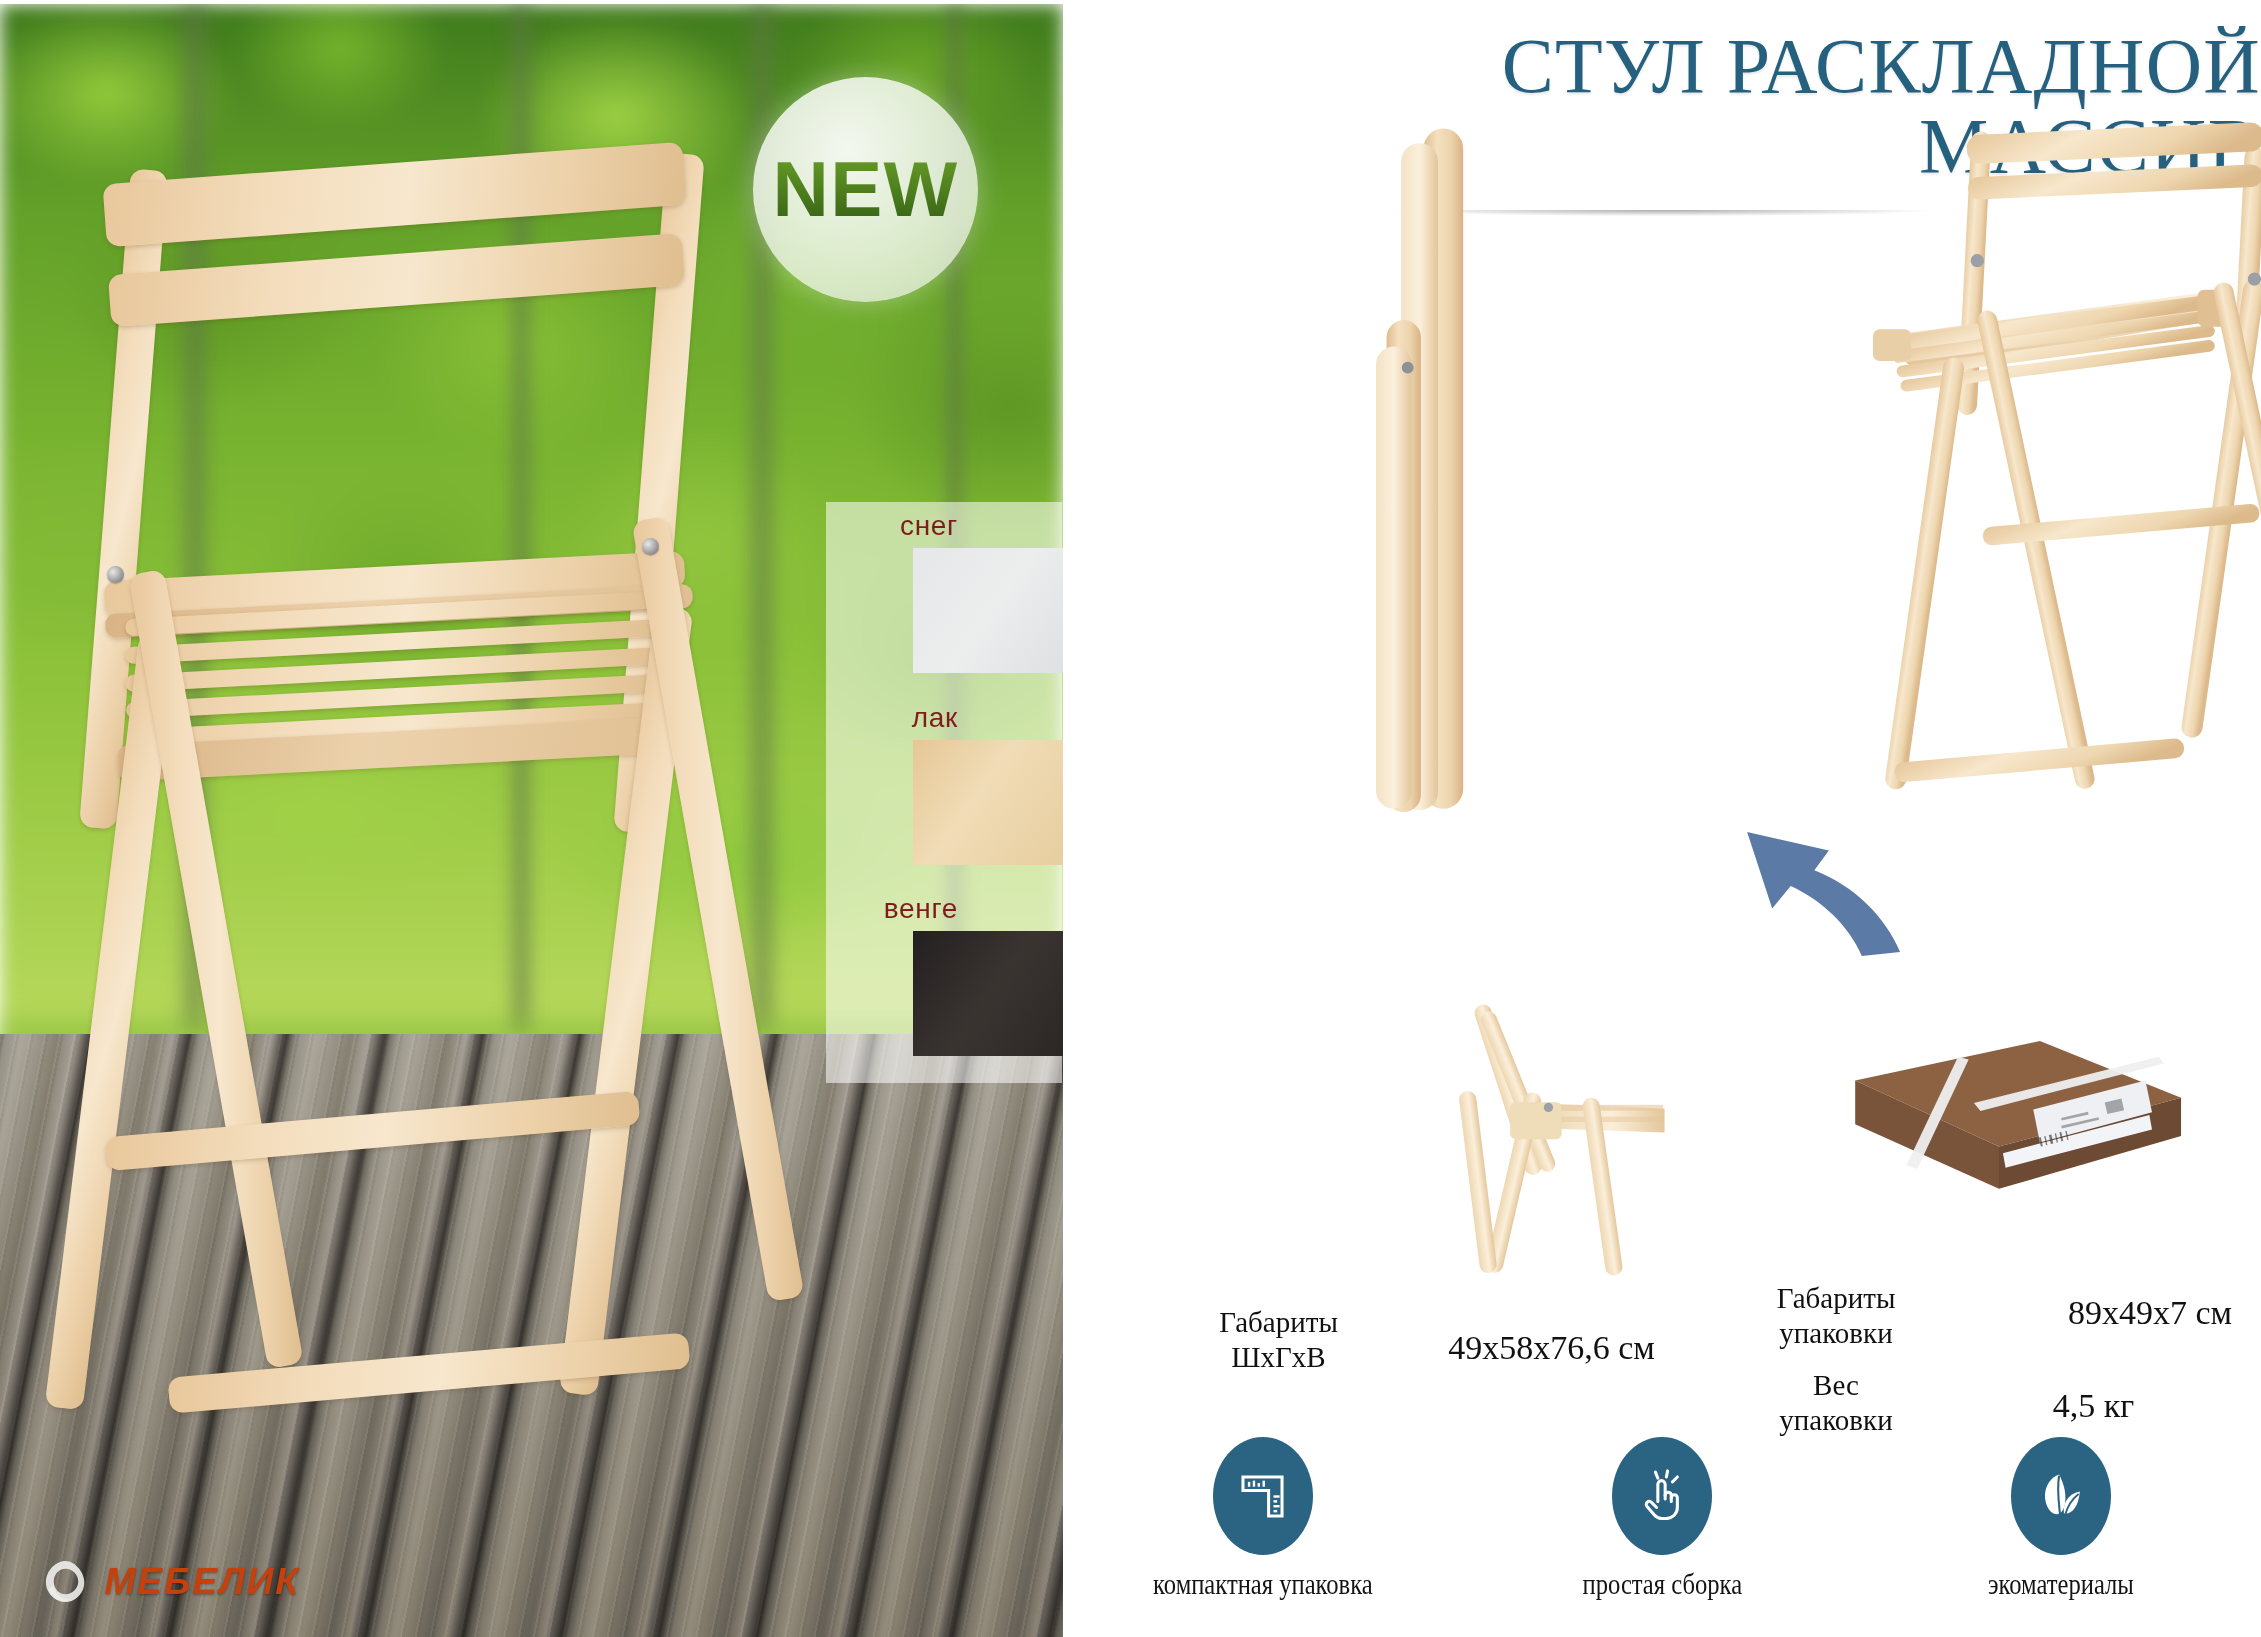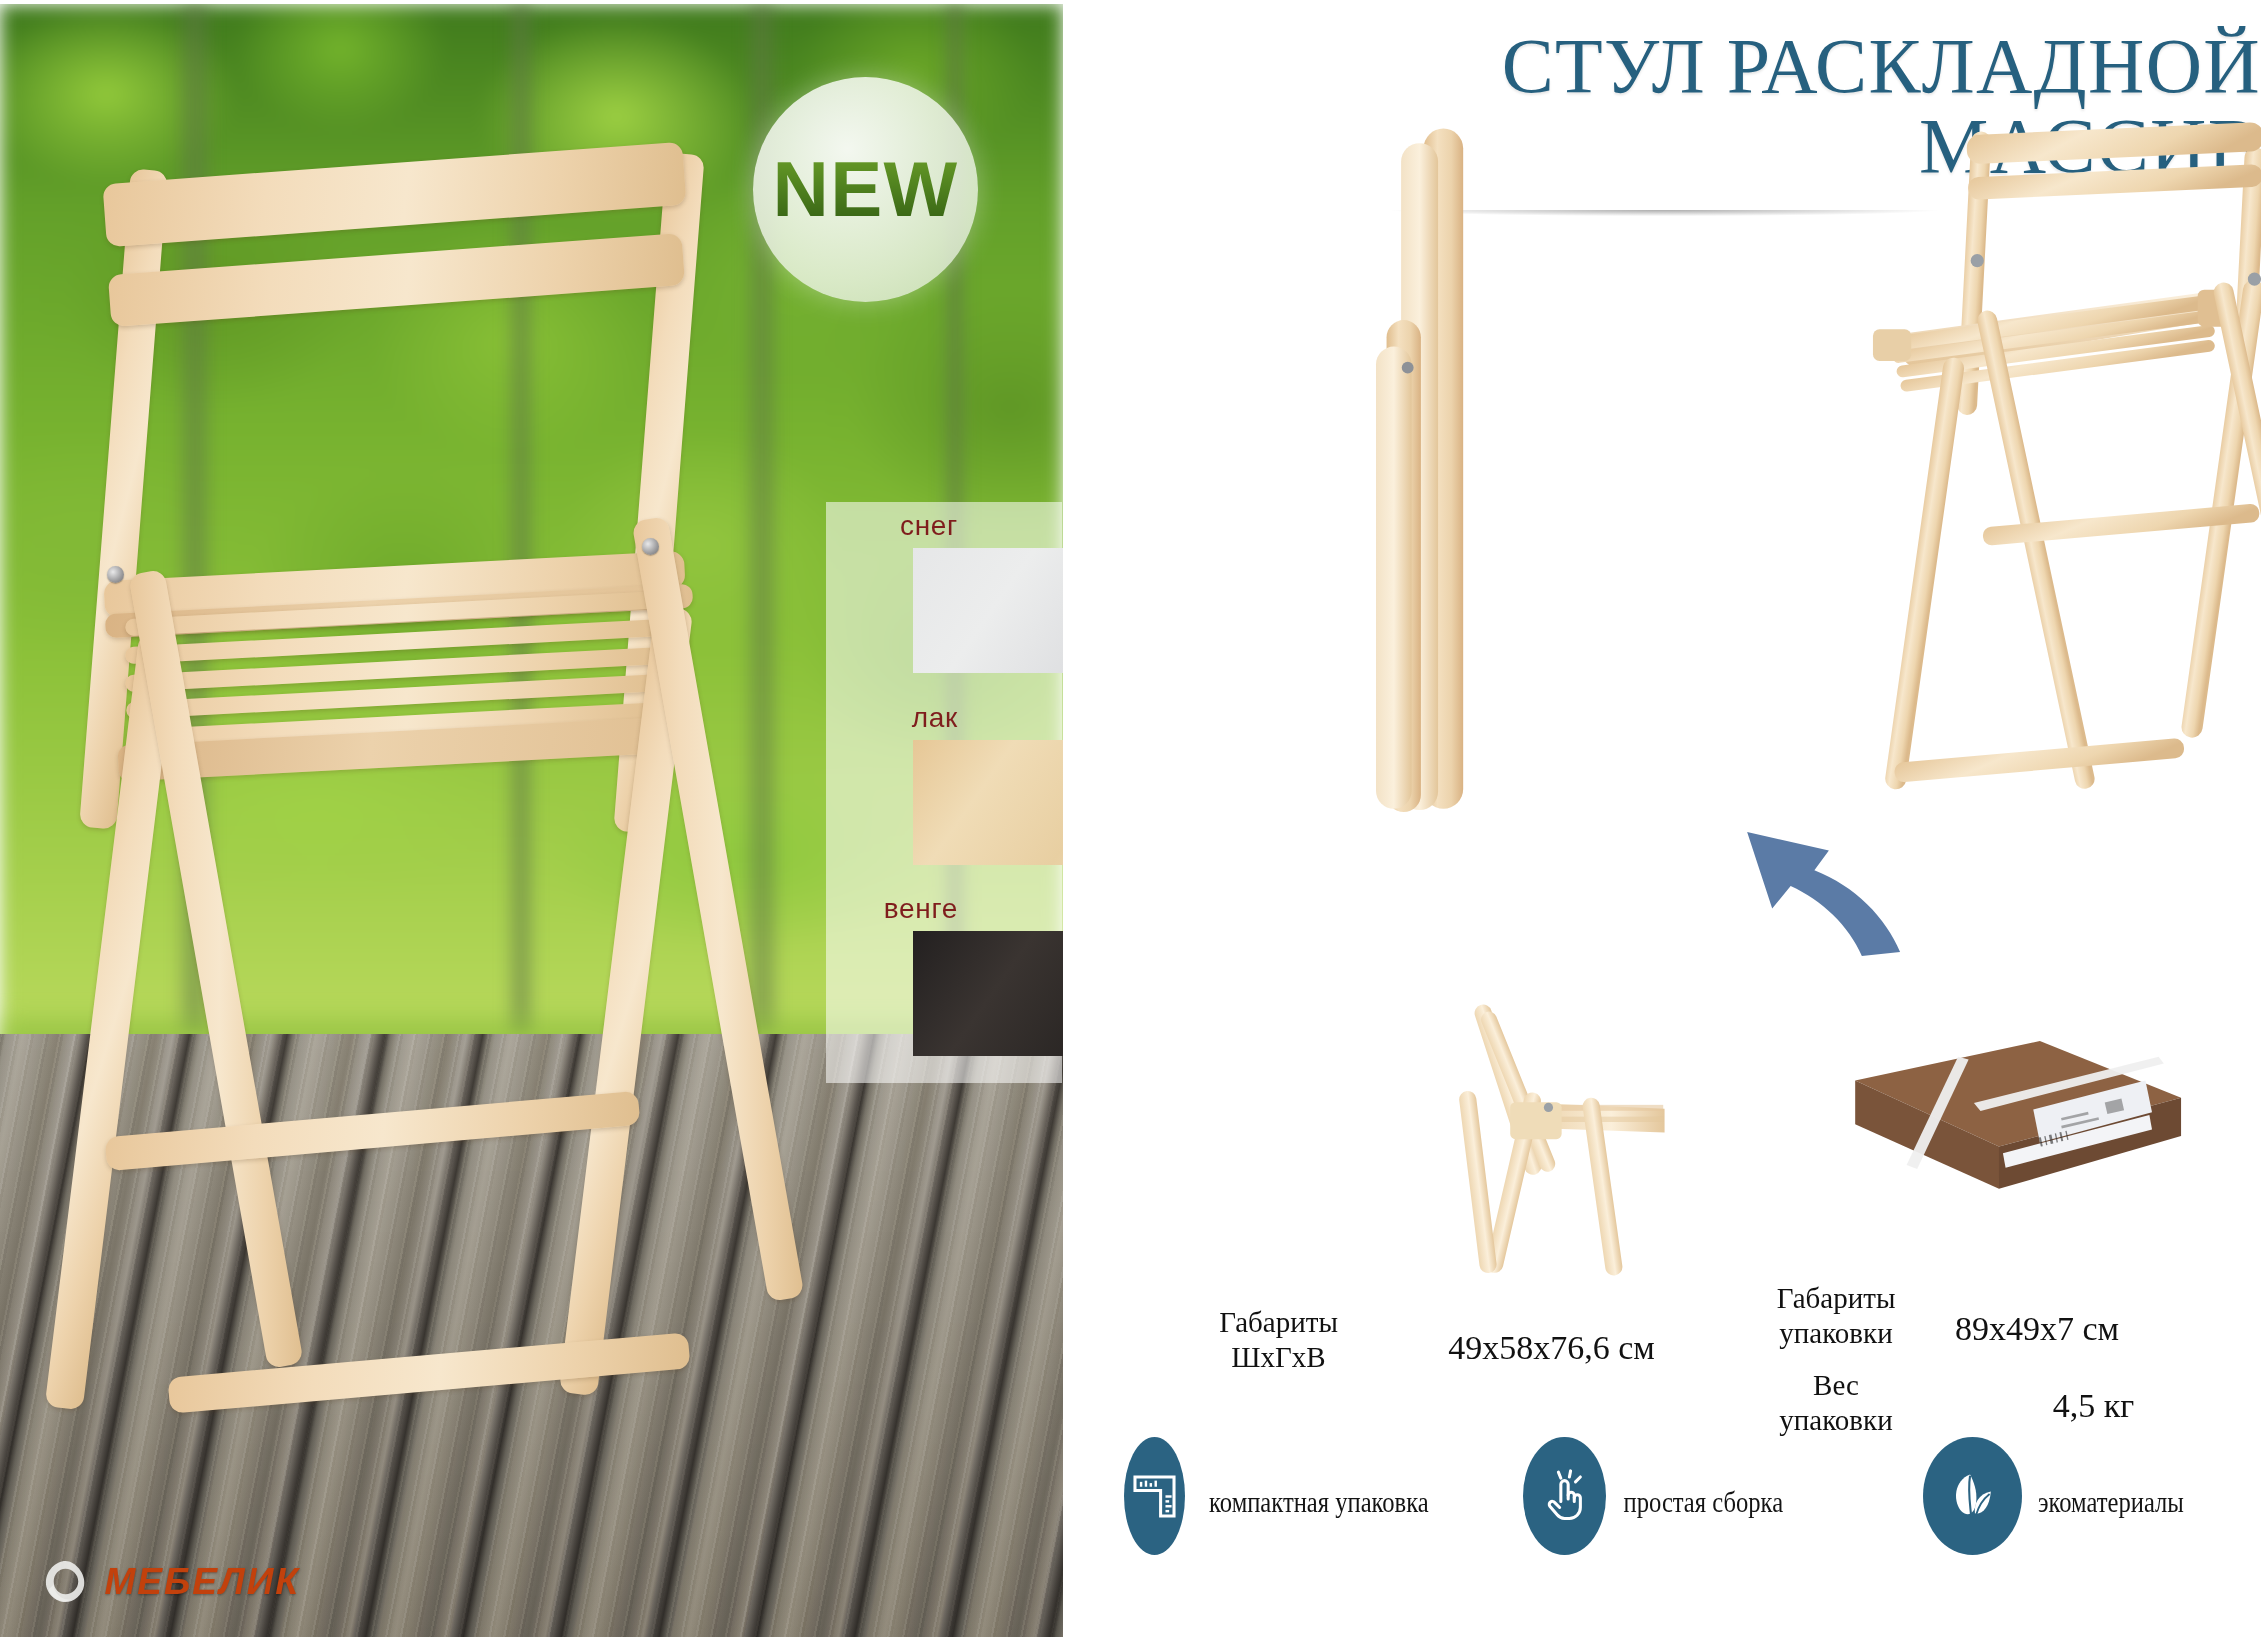--- a/index.html
+++ b/index.html
@@ -123,27 +123,27 @@
   #prod-side{position:absolute;left:343px;top:991px;width:277px;height:291px;}
   #prod-box{position:absolute;left:713px;top:1037px;width:409px;height:231px;}
 
   .arrow{position:absolute;left:667px;top:812px;width:178px;height:152px;}
 
   
   .spec{position:absolute;font-family:"Liberation Serif", serif;color:#111;}
   #spec-dim-label{left:110px;top:1305px;width:211px;text-align:center;font-size:29px;line-height:1.22;}
   #spec-dim-value{left:343px;top:1329px;width:291px;text-align:center;font-size:34px;}
   #spec-pack-label{left:674px;top:1281px;width:198px;text-align:center;font-size:29px;line-height:1.22;}
-  #spec-pack-value{left:892px;top:1294px;width:277px;text-align:left;font-size:34px;margin-top:16px;}
+  #spec-pack-value{left:892px;top:1294px;width:277px;text-align:right;font-size:34px;}
   #spec-weight-label{left:674px;top:1368px;width:198px;text-align:center;font-size:29px;line-height:1.22;}
   #spec-weight-value{left:892px;top:1387px;width:277px;text-align:center;font-size:34px;}
 
   
   #features{position:absolute;left:0;top:1437px;width:1198px;display:flex;justify-content:space-around;align-items:flex-start;}
-  .feature{width:277px;display:flex;flex-direction:row;align-items:center;}
+  .feature{width:277px;display:flex;flex-direction:column;align-items:center;}
   .feature .circle{width:100px;height:118px;border-radius:50%;background:#2b6382;display:flex;align-items:center;justify-content:center;}
   .feature .cap{
     margin-top:12px;font-family:"Liberation Serif", serif;font-size:30px;color:#141414;
     white-space:nowrap;transform:scaleX(.82);transform-origin:center;
   }
 </style>
 </head>
 <body>
 
 <div id="page">

